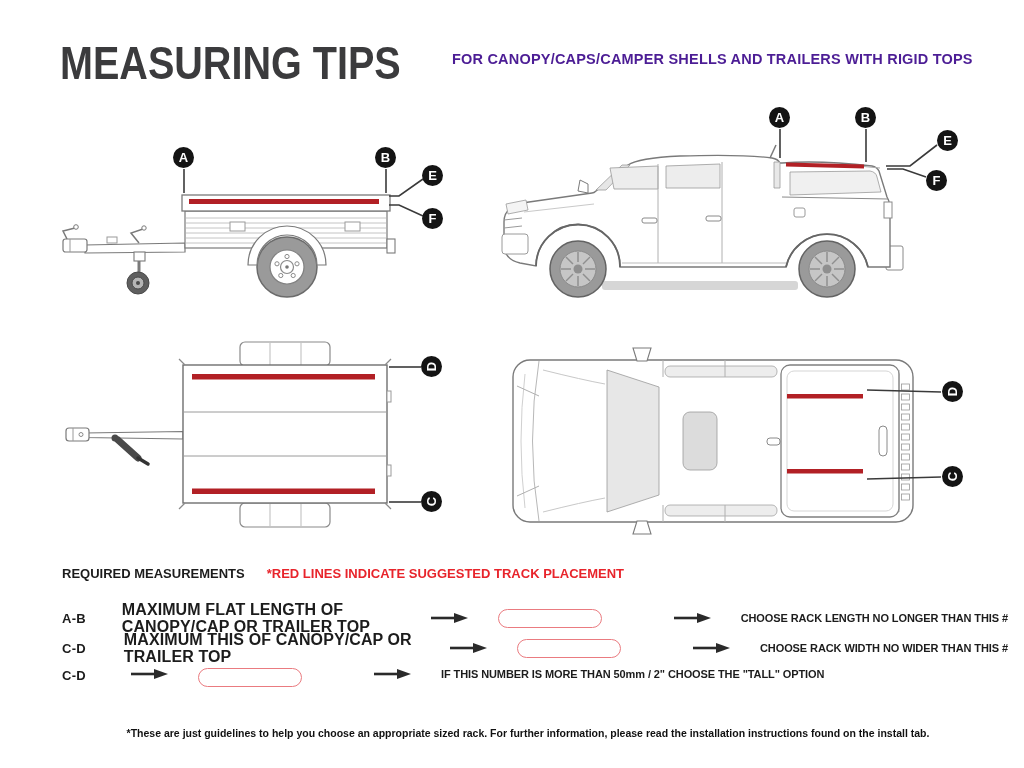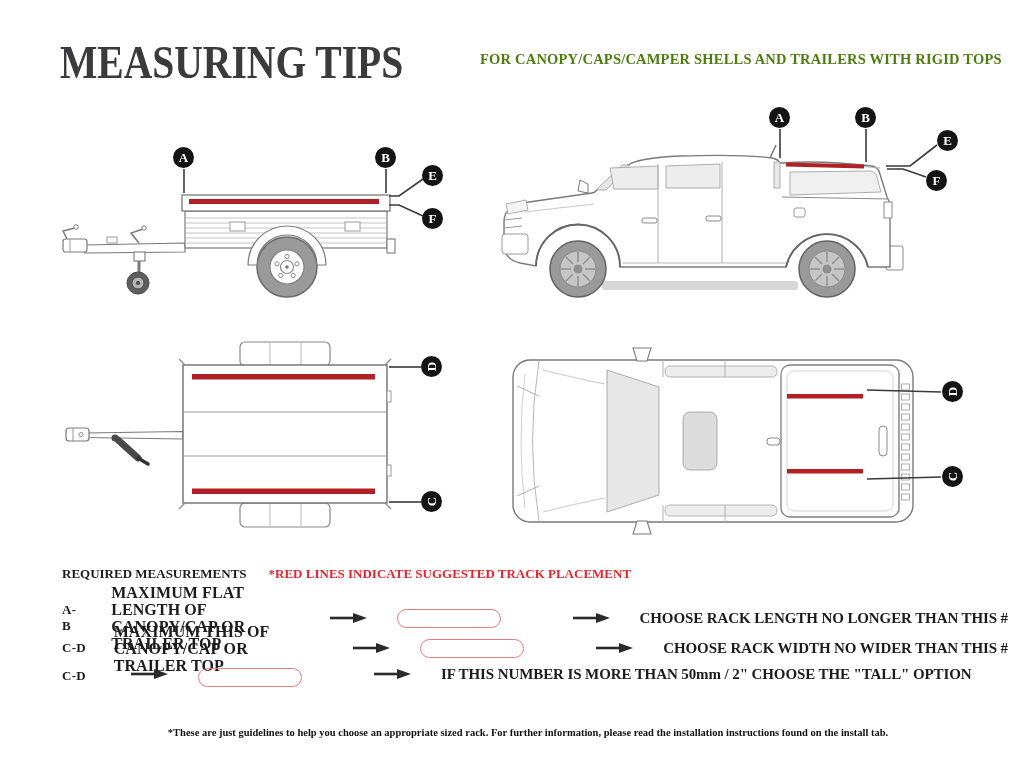--- a/index.html
+++ b/index.html
@@ -1,38 +1,38 @@
 <!DOCTYPE html>
 <html><head>
 <meta charset="utf-8">
 <style>
   html,body{margin:0;padding:0;background:#fff;}
   .page{position:relative;width:1024px;height:768px;background:#fff;overflow:hidden;
-        font-family:Liberation Serif, serif;color:#1c1c1c;}
+        font-family:Liberation Sans, sans-serif;color:#1c1c1c;}
   .title{position:absolute;left:60px;top:36px;font-size:46px;font-weight:800;color:#3b3b3d;
          letter-spacing:0px;transform:scaleX(0.86);transform-origin:left top;white-space:nowrap;}
-  .subtitle{position:absolute;left:480px;top:51px;font-size:14.5px;font-weight:700;color:#4d7c0f;
+  .subtitle{position:absolute;left:452px;top:51px;font-size:14.5px;font-weight:700;color:#4c1d95;
             letter-spacing:.2px;white-space:nowrap;}
   .dsvg{position:absolute;}
   .badge{position:absolute;width:21px;height:21px;border-radius:50%;background:#141414;color:#fff;
          display:flex;align-items:center;justify-content:center;font-size:13px;font-weight:700;z-index:5;}
   .badge span{display:block;line-height:1;}
   .badge.rot span{transform:rotate(-90deg);}
   .legend{position:absolute;left:62px;top:566px;font-size:13px;font-weight:700;white-space:nowrap;}
   .legend .red{color:#e8242b;margin-left:22px;}
   .rows{position:absolute;left:62px;top:603px;width:946px;}
   .mrow{display:flex;align-items:center;height:30px;gap:27px;}
   .mrow.tall{height:auto;align-items:flex-start;margin-top:4px;}
   .mrow.tall .rlabel,.mrow.tall .arrow-wrap,.mrow.tall .pill{margin-top:1px;}
   .rlabel{width:38px;font-size:13px;font-weight:700;letter-spacing:.3px;}
   .rdesc{width:322px;font-size:16px;font-weight:700;line-height:17px;letter-spacing:.1px;}
   .arrow-wrap{width:44px;display:flex;justify-content:center;flex:0 0 44px;}
   .pill{width:104px;height:19px;border:1.5px solid #ea7b80;border-radius:11px;flex:0 0 104px;box-sizing:border-box;}
   .spacer{flex:0 0 14px;}
-  .rresult{font-size:15px;font-weight:700;line-height:15px;white-space:nowrap;letter-spacing:-.1px;text-align:right;}
+  .rresult{font-size:11px;font-weight:700;line-height:15px;white-space:nowrap;letter-spacing:-.1px;text-align:right;}
   .footnote{position:absolute;left:0;top:727px;width:1024px;text-align:center;
             font-size:10.5px;font-weight:700;color:#111;margin-left:16px;}
 </style>
 </head>
 <body>
 
 <div class="page">
 
   <div class="title">MEASURING TIPS</div>
   <div class="subtitle">FOR CANOPY/CAPS/CAMPER SHELLS AND TRAILERS WITH RIGID TOPS</div>

